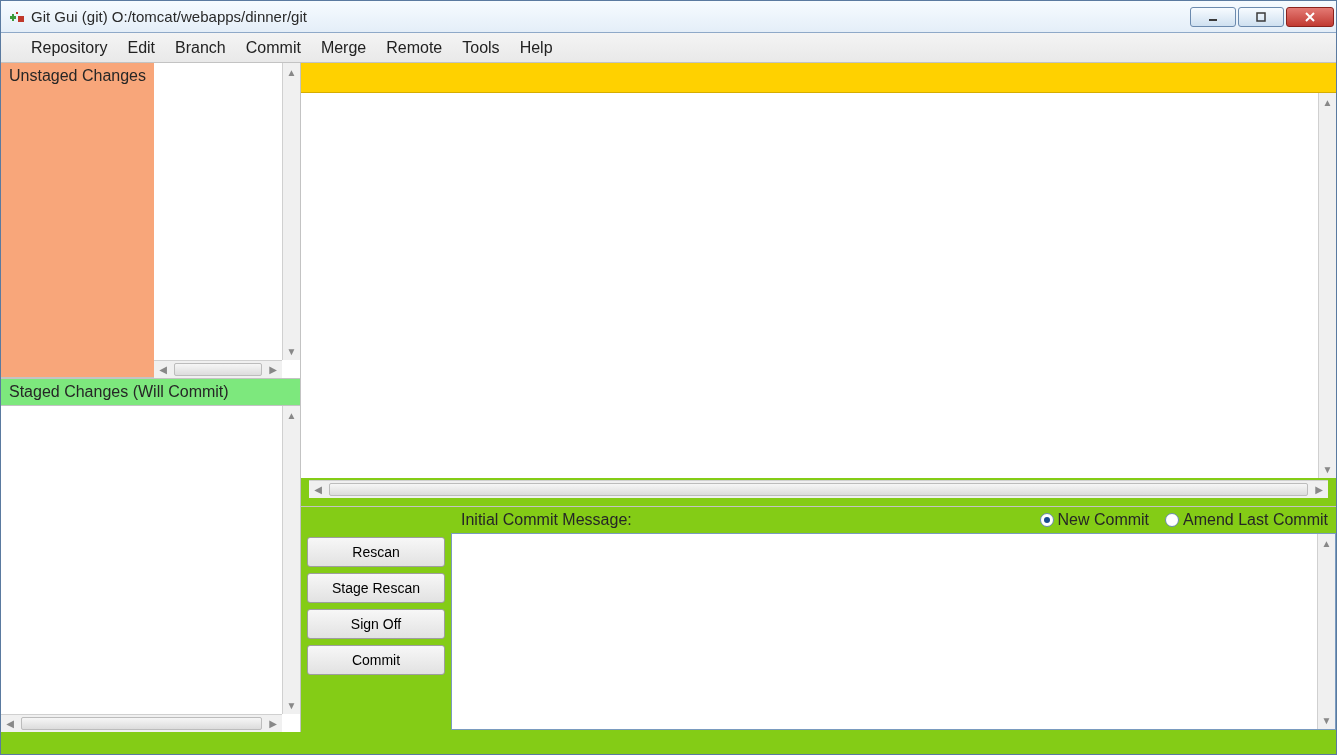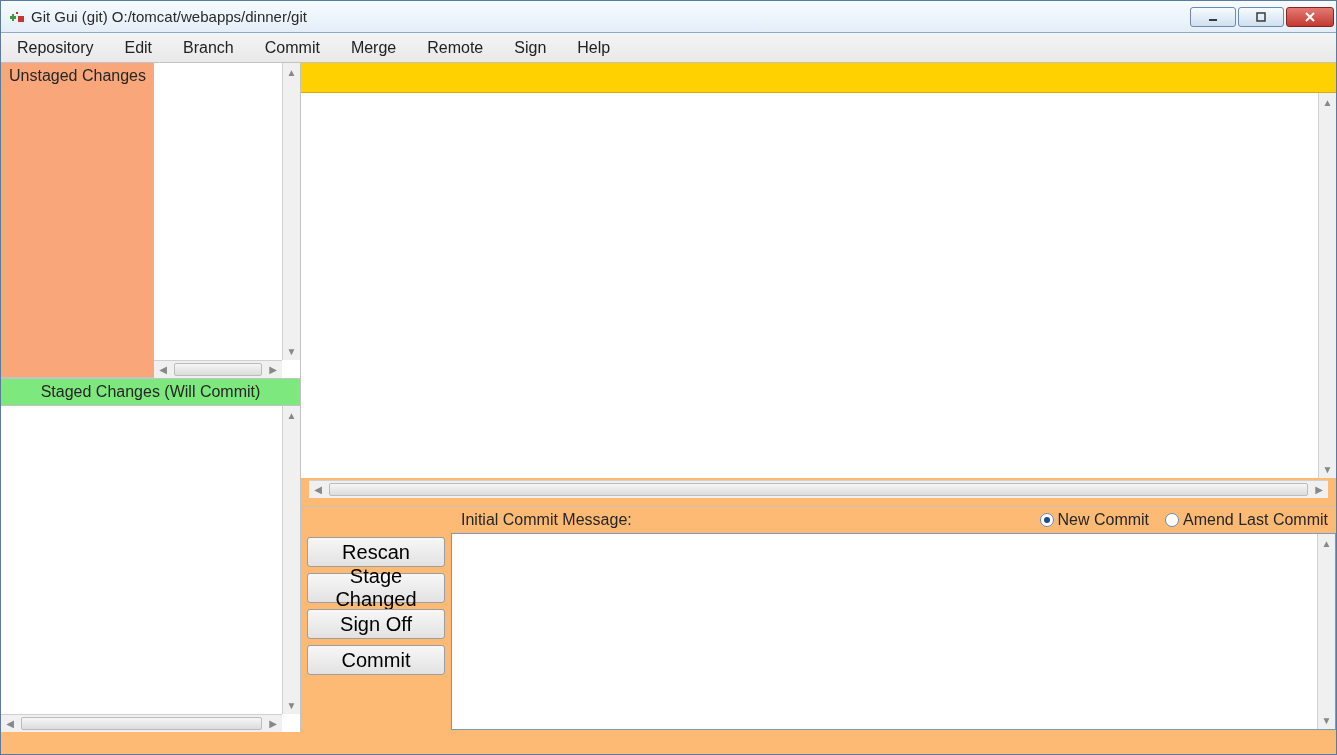--- a/index.html
+++ b/index.html
@@ -1,32 +1,32 @@
 <!DOCTYPE html>
 <html><head>
 <meta charset="utf-8">
 <style>
 * { box-sizing: border-box; margin: 0; padding: 0; }
 html, body { width: 1337px; height: 755px; font-family: "Segoe UI", Tahoma, sans-serif; font-size: 15px; color: #262626; background: #dceaf5; overflow: hidden; }
-.window { position: absolute; left: 0; top: 0; width: 1337px; height: 755px; background: #fdba74; border: 1px solid #5a7aa0; }
+.window { position: absolute; left: 0; top: 0; width: 1337px; height: 755px; background: #84cc16; border: 1px solid #5a7aa0; }
 .titlebar { height: 32px; background: linear-gradient(to bottom, #f6fbff, #e4eef8); display: flex; align-items: center; padding: 0 2px 0 8px; border-bottom: 1px solid #8fa9c8; }
 .title-icon { width: 16px; height: 16px; margin-right: 6px; }
 .title-text { flex: 1; font-size: 15px; color: #2a2a2a; }
 .win-controls { display: flex; gap: 0; }
 .win-btn { width: 46px; height: 20px; border: 1px solid #6b8aae; border-radius: 3px; margin-left: 2px; background: linear-gradient(to bottom,#f7fbff,#cfe0f0); display:flex; align-items:center; justify-content:center; cursor:pointer;}
 .win-btn.close { width: 48px; background: linear-gradient(to bottom,#e47a74,#c13a32); border-color:#8a221c; color:#fff;}
 .win-btn svg { display:block; }
-.menubar { height: 30px; background: linear-gradient(to bottom,#f4f4f4,#e9e9e9); border-bottom: 1px solid #c3c3c3; display: flex; align-items: center; padding: 0 6px; gap: 11px; }
+.menubar { height: 30px; background: linear-gradient(to bottom,#f4f4f4,#e9e9e9); border-bottom: 1px solid #c3c3c3; display: flex; align-items: center; padding: 0 20px; gap: 0; }
 .menu-item { padding: 4px 10px; font-size: 16px; color: #222; cursor: default; }
 .branchbar { height: 24px; padding: 2px 6px; font-size: 16px; color: #222; background: #f0f0f0; border-bottom: 1px solid #c3c3c3; }
 .main { display: flex; height: calc(755px - 32px - 30px - 24px); }
 .left-col { width: 300px; display: flex; flex-direction: column; border-right: 1px solid #c3c3c3; }
 .pane-header { padding: 4px 8px; font-size: 16px; border-bottom: 1px solid #c3c3c3; }
 .pane-header.unstaged { background: #f8a67a; }
-.pane-header.staged { background: #7de87d; text-align: center; }
+.pane-header.staged { background: #7de87d; }
 .pane-body { position: relative; flex: 1; background: #fff; }
 .vscroll { position: absolute; right: 0; top: 0; bottom: 18px; width: 18px; background: #f0f0f0; border-left: 1px solid #d0d0d0; display: flex; flex-direction: column; }
 .vscroll .arrow { height: 18px; display:flex; align-items:center; justify-content:center; color:#888; font-size:10px; cursor:pointer;}
 .vscroll .track { flex:1; }
 .hscroll { position: absolute; left: 0; right: 18px; bottom: 0; height: 18px; background: #f0f0f0; border-top: 1px solid #d0d0d0; display:flex;}
 .hscroll .arrow { width: 18px; display:flex; align-items:center; justify-content:center; color:#888; font-size:10px; cursor:pointer;}
 .hscroll .track { flex:1; position:relative;}
 .hscroll .thumb { position:absolute; left:2px; top:2px; bottom:2px; right:2px; background: linear-gradient(to bottom,#f6f6f6,#dcdcdc); border:1px solid #bcbcbc; border-radius:2px;}
 .right-col { flex: 1; display: flex; flex-direction: column; }
 .diff-panel { flex: 1; display:flex; flex-direction: column; min-height: 0; }
@@ -40,21 +40,21 @@
 .commit-panel { height: 226px; display:flex; flex-direction: column; border-top: 1px solid #c3c3c3;}
 .commit-header { display:flex; align-items:center; padding: 4px 8px 4px 160px; font-size:16px;}
 .commit-header .label { }
 .commit-header .spacer { flex:1; }
 .radio-group { display:flex; align-items:center; gap:16px; font-size:16px;}
 .radio-opt { display:flex; align-items:center; gap:4px; cursor:pointer;}
 .radio-dot { width:14px; height:14px; border:1px solid #6b8aae; border-radius:50%; display:inline-flex; align-items:center; justify-content:center; background:#fff;}
 .radio-dot.checked::after { content:""; width:6px; height:6px; border-radius:50%; background:#1a4d8f;}
 .commit-body { flex:1; display:flex; }
 .commit-buttons { width:150px; display:flex; flex-direction:column; padding: 4px 6px; gap: 6px; }
-.btn { height: 30px; border: 1px solid #9e9e9e; border-radius: 3px; background: linear-gradient(to bottom,#f7f7f7,#e2e2e2); font-size:20px; cursor:pointer; display:flex; align-items:center; justify-content:center;}
+.btn { height: 30px; border: 1px solid #9e9e9e; border-radius: 3px; background: linear-gradient(to bottom,#f7f7f7,#e2e2e2); font-size:14px; cursor:pointer; display:flex; align-items:center; justify-content:center;}
 .commit-msg { flex:1; position:relative; border:1px solid #7a9bbf; background:#fff; margin: 0 0 2px 0;}
 .commit-msg textarea { position:absolute; left:2px; top:2px; right:20px; bottom:2px; border:none; outline:none; resize:none; font-family: inherit; font-size:15px;}
 .commit-msg .vscroll { bottom:0; }
 .unstaged-pane { height: 316px; display:flex; border-bottom: 1px solid #c3c3c3;}
 .staged-pane { flex:1; display:flex; flex-direction:column; }
 </style>
 </head>
 <body>
 
 <div class="window">
@@ -87,21 +87,21 @@
     </div>
   </div>
 
   <div class="menubar">
     <span class="menu-item">Repository</span>
     <span class="menu-item">Edit</span>
     <span class="menu-item">Branch</span>
     <span class="menu-item">Commit</span>
     <span class="menu-item">Merge</span>
     <span class="menu-item">Remote</span>
-    <span class="menu-item">Sign</span>
+    <span class="menu-item">Tools</span>
     <span class="menu-item">Help</span>
   </div>
 
 
   <div class="main">
     <div class="left-col">
       <div class="unstaged-pane">
         <div class="pane-header unstaged">Unstaged Changes</div>
         <div class="pane-body">
           <div class="vscroll">
@@ -167,21 +167,21 @@
             </label>
             <label class="radio-opt">
               <span class="radio-dot"></span>
               <span>Amend Last Commit</span>
             </label>
           </div>
         </div>
         <div class="commit-body">
           <div class="commit-buttons">
             <button class="btn">Rescan</button>
-            <button class="btn">Stage Changed</button>
+            <button class="btn">Stage Rescan</button>
             <button class="btn">Sign Off</button>
             <button class="btn">Commit</button>
           </div>
           <div class="commit-msg">
             <textarea value="" style=""></textarea>
             <div class="vscroll">
               <div class="arrow">▲</div>
               <div class="track"></div>
               <div class="arrow">▼</div>
             </div>

